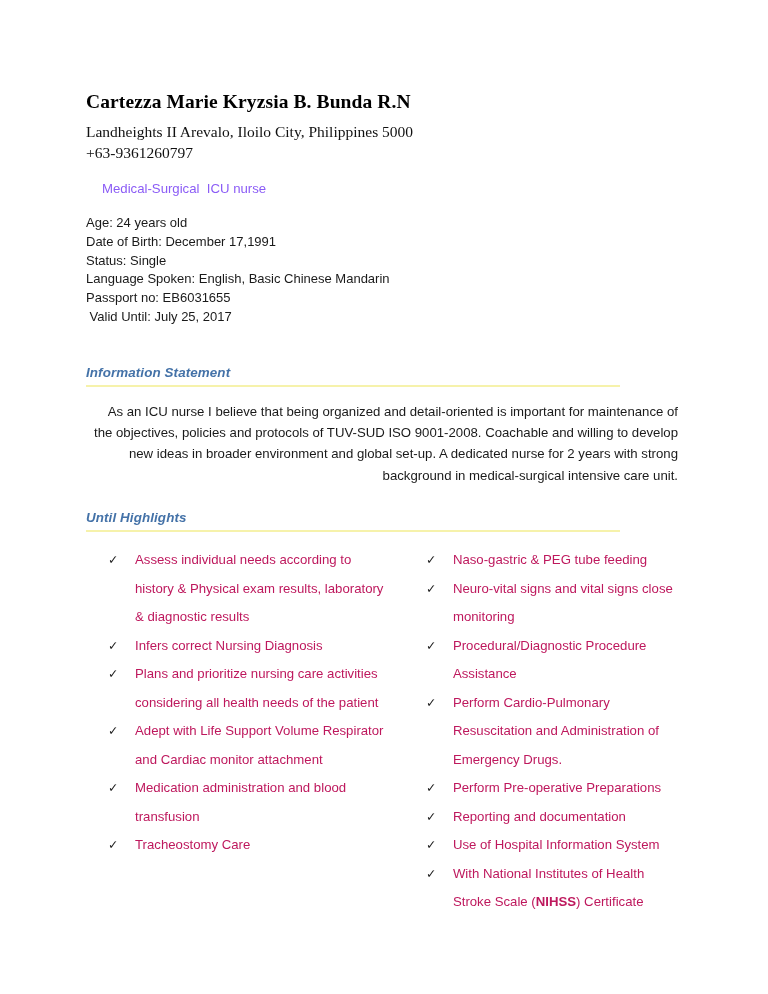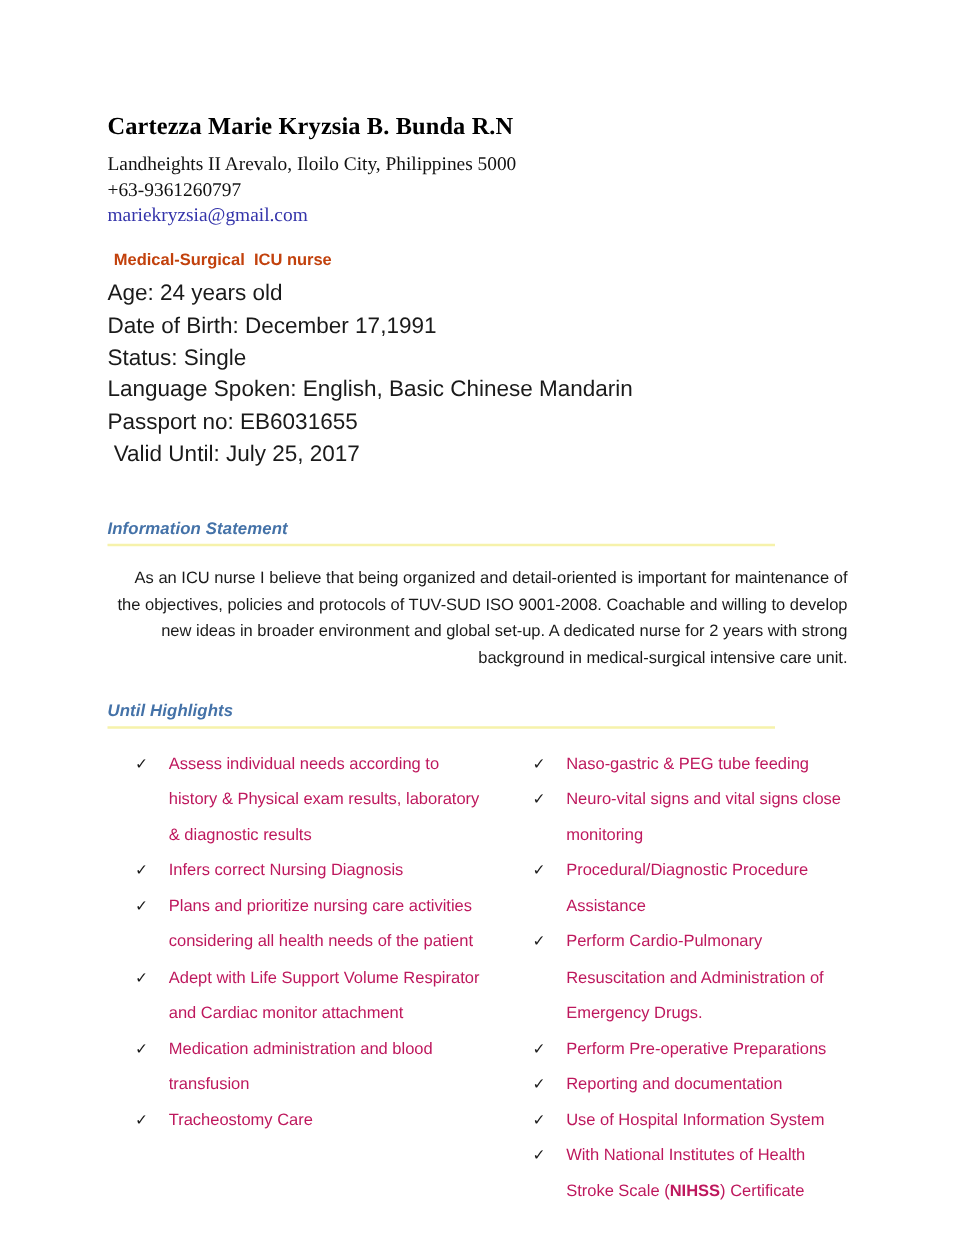--- a/index.html
+++ b/index.html
@@ -55,28 +55,28 @@
     color: #3333aa;
     text-decoration: none;
   }
 
   
   .details {
     margin: 0 0 38px 0;
   }
   .details .role {
     font-size: 13.2px;
-    font-weight: bold;
-    color: #c2410c;
+    font-weight: normal;
+    color: #8b5cf6;
     line-height: 1.44;
-    margin: 5px;
+    margin: 16px;
     white-space: pre;
   }
   .details .detail {
-    font-size: 18px;
+    font-size: 13px;
     color: #1a1a1a;
     line-height: 1.44;
     margin: 0;
     white-space: pre;
   }
 
   
   .section-heading {
     font-size: 13.4px;
     font-weight: bold;
@@ -138,21 +138,20 @@
 </style>
 </head>
 <body>
 
 <div class="page">
 
   <div>
     <h1 class="name">Cartezza Marie Kryzsia B. Bunda R.N</h1>
     <p class="contact-line">Landheights II Arevalo, Iloilo City, Philippines 5000</p>
     <p class="contact-line">+63-9361260797</p>
-    <p class="email-line"><a class="email-link" href="#">mariekryzsia@gmail.com</a></p>
   </div>
 
   <div class="details">
     <p class="role">Medical-Surgical  ICU nurse</p>
     <div>
         <p class="detail">Age: 24 years old</p>
         <p class="detail">Date of Birth: December 17,1991</p>
         <p class="detail">Status: Single</p>
         <p class="detail">Language Spoken: English, Basic Chinese Mandarin</p>
         <p class="detail">Passport no: EB6031655</p>

